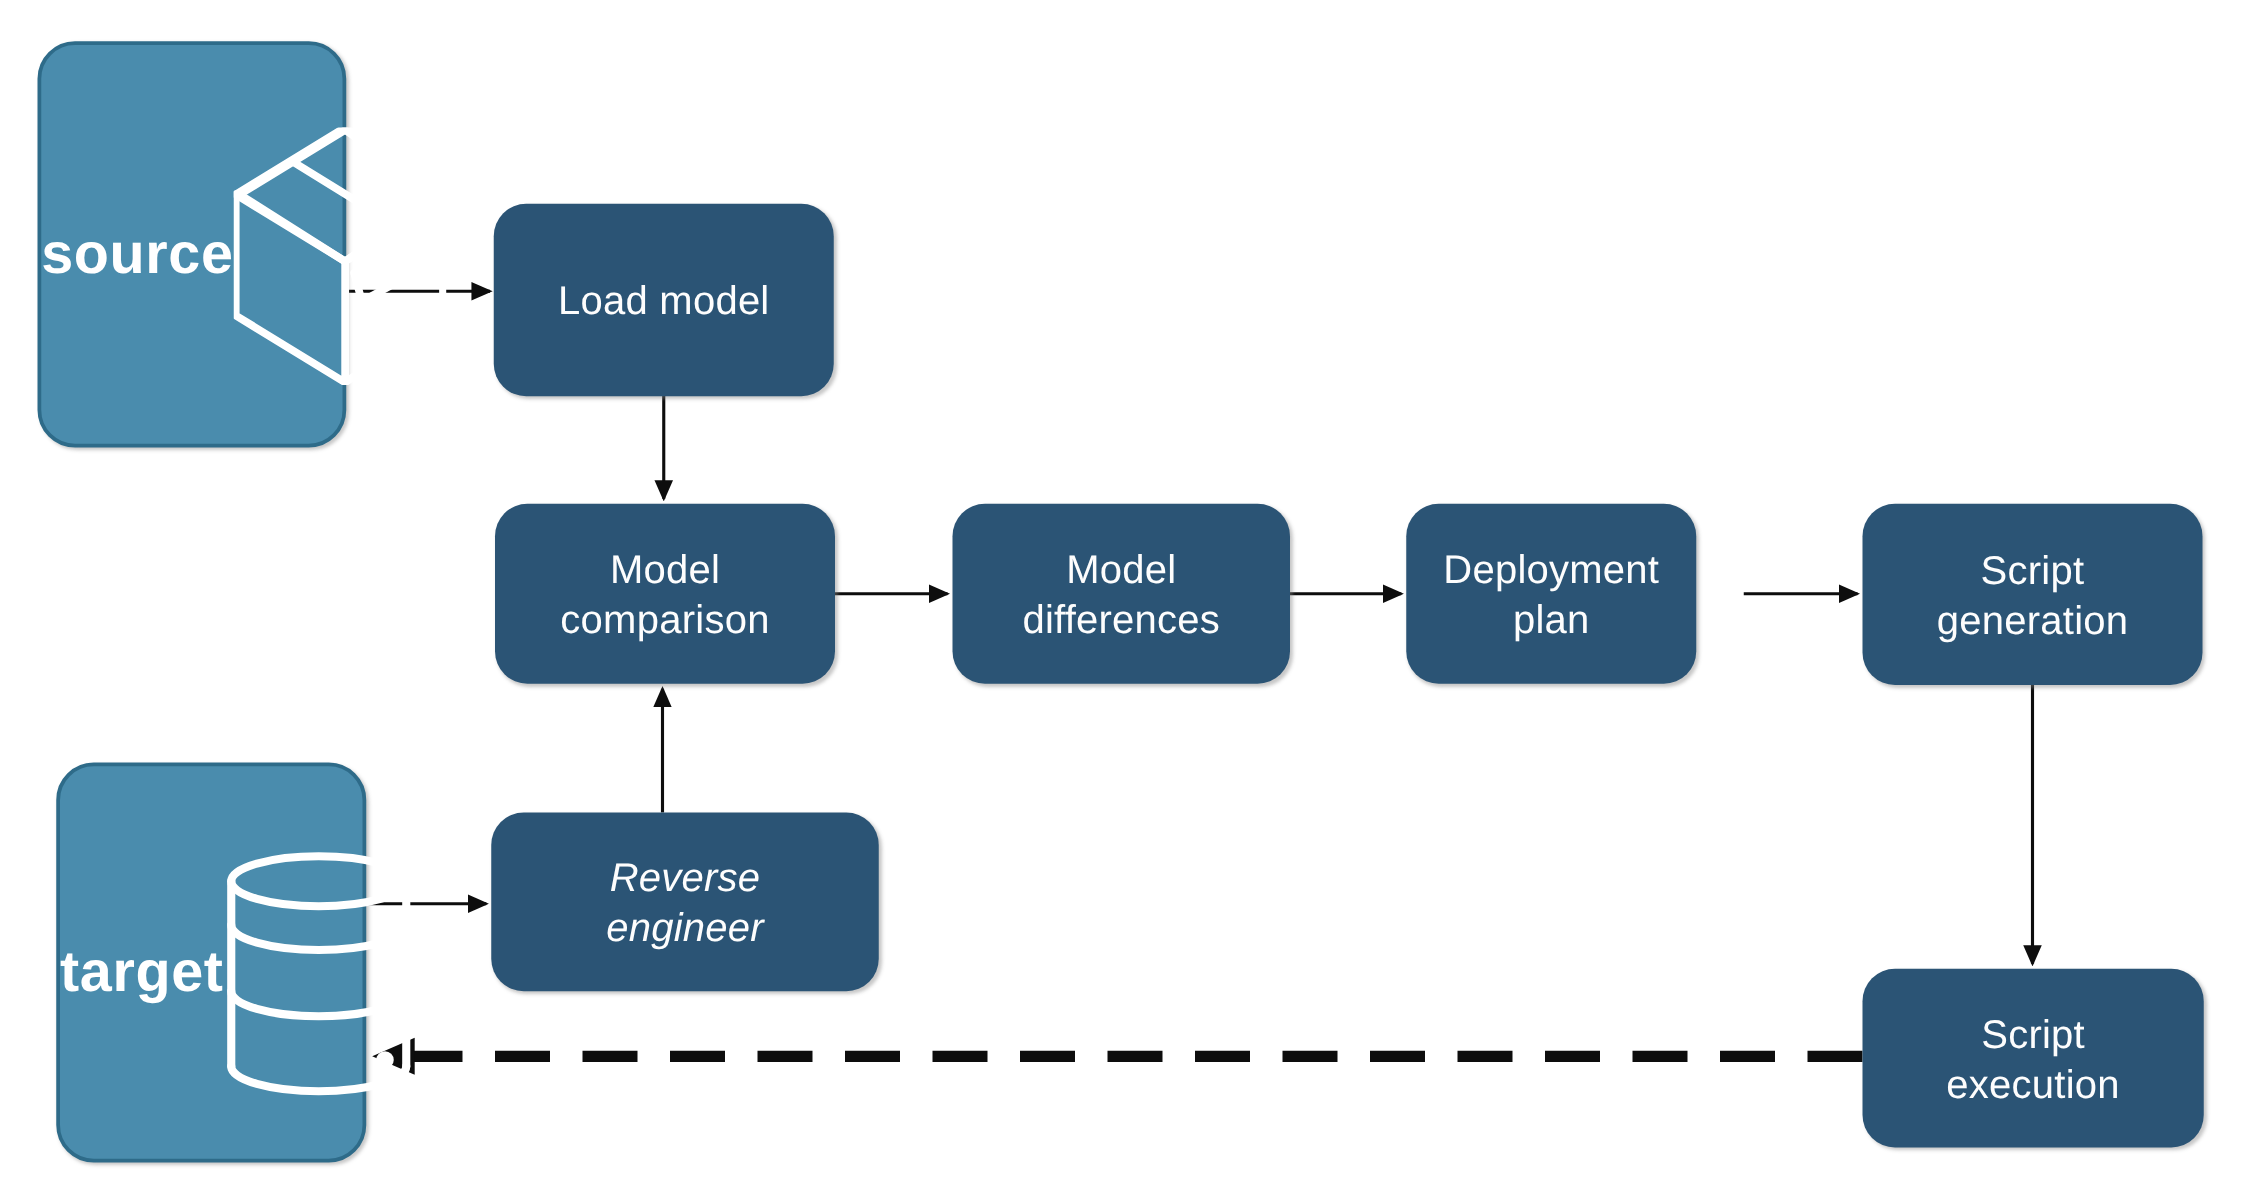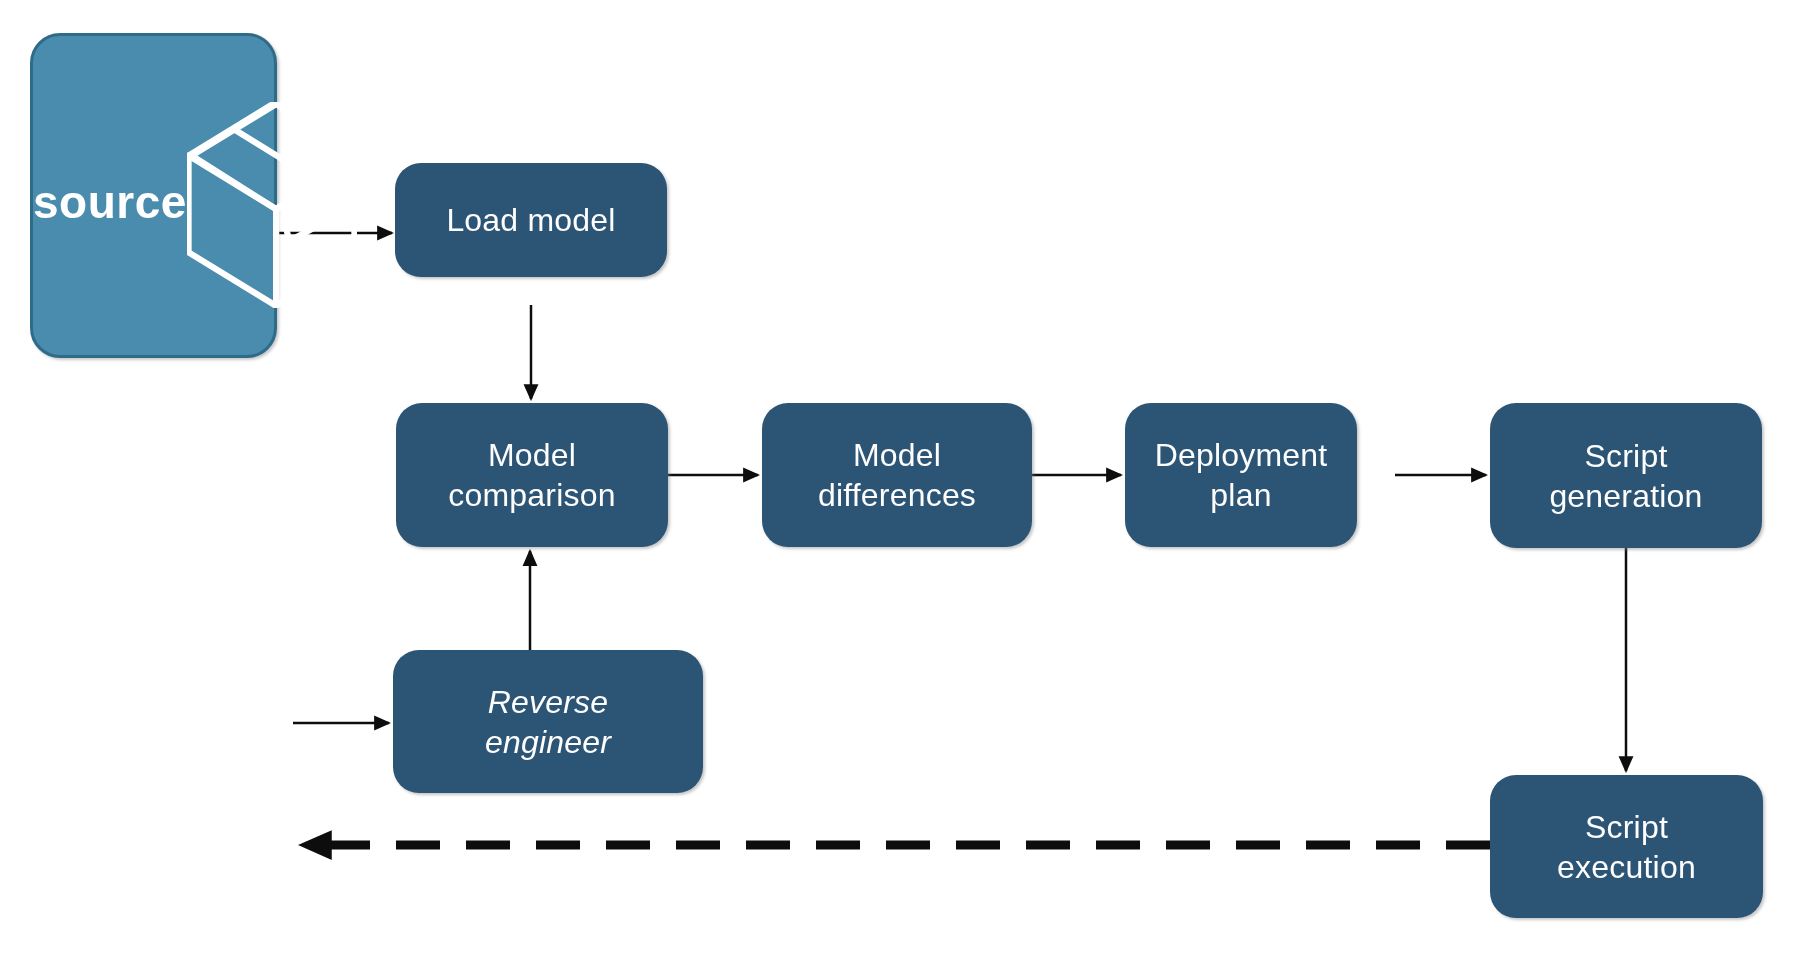--- a/index.html
+++ b/index.html
@@ -34,21 +34,21 @@
     box-shadow: 2px 2px 3px rgba(130,130,130,0.45);
   }
   .plabel {
     color: #fdfdfd;
     font-size: 32px;
     line-height: 40px;
     text-align: center;
     white-space: pre-line;
     letter-spacing: 0.2px;
   }
-  #node-load-model        { left: 395px;  top: 163px; width: 272px; height: 114px; }
+  #node-load-model        { left: 395px;  top: 163px; width: 272px; height: 154px; }
   #node-model-comparison  { left: 396px;  top: 403px; width: 272px; height: 144px; }
   #node-model-differences { left: 762px;  top: 403px; width: 270px; height: 144px; }
   #node-deployment-plan   { left: 1125px; top: 403px; width: 232px; height: 144px; }
   #node-script-generation { left: 1490px; top: 403px; width: 272px; height: 145px; }
   #node-reverse-engineer  { left: 393px;  top: 650px; width: 310px; height: 143px; font-style: italic; }
   #node-script-execution  { left: 1490px; top: 775px; width: 273px; height: 143px; }
   
   .endpoint {
     position: absolute;
     background: #4a8cad;
@@ -107,20 +107,38 @@
         <path d="M85,2 L159,52 L85,104 L3,52 Z" transform="scale(1,1)"></path>
         <path d="M85,0 L161,52 L85,104 L0,52 Z"></path>
         <path d="M0,52 L0,146 L85,198 L85,104"></path>
         <path d="M161,52 L161,146 L85,198"></path>
         <path d="M45,27 L126,77"></path>
         <path d="M92,113 L114,101 L120,123 L98,135 Z"></path>
       </g>
     </svg>
   </div>
 
+  <div class="endpoint" id="node-target">
+    <div class="endpoint-title">target</div>
+    <svg class="endpoint-icon" width="152" height="202" viewBox="0 0 152 202" xmlns="http://www.w3.org/2000/svg">
+      <g fill="none" stroke="#ffffff" stroke-width="6.5" stroke-linecap="round">
+        <ellipse cx="76" cy="27" rx="70" ry="20"></ellipse>
+        <path d="M6,27 L6,175"></path>
+        <path d="M146,27 L146,175"></path>
+        <path d="M6,175 A70 20 0 0 0 146,175"></path>
+        <path d="M6,62 A70 20 0 0 0 146,62"></path>
+        <path d="M6,115 A70 20 0 0 0 146,115"></path>
+      </g>
+      <g fill="#ffffff" stroke="none">
+        <circle cx="129" cy="66" r="7"></circle>
+        <circle cx="129" cy="118" r="7"></circle>
+        <circle cx="129" cy="170" r="7"></circle>
+      </g>
+    </svg>
+  </div>
 
   <div class="pnode" id="node-load-model">
     <div class="plabel">Load model</div>
   </div>
 
   <div class="pnode" id="node-model-comparison">
     <div class="plabel">Model
 comparison</div>
   </div>
 

